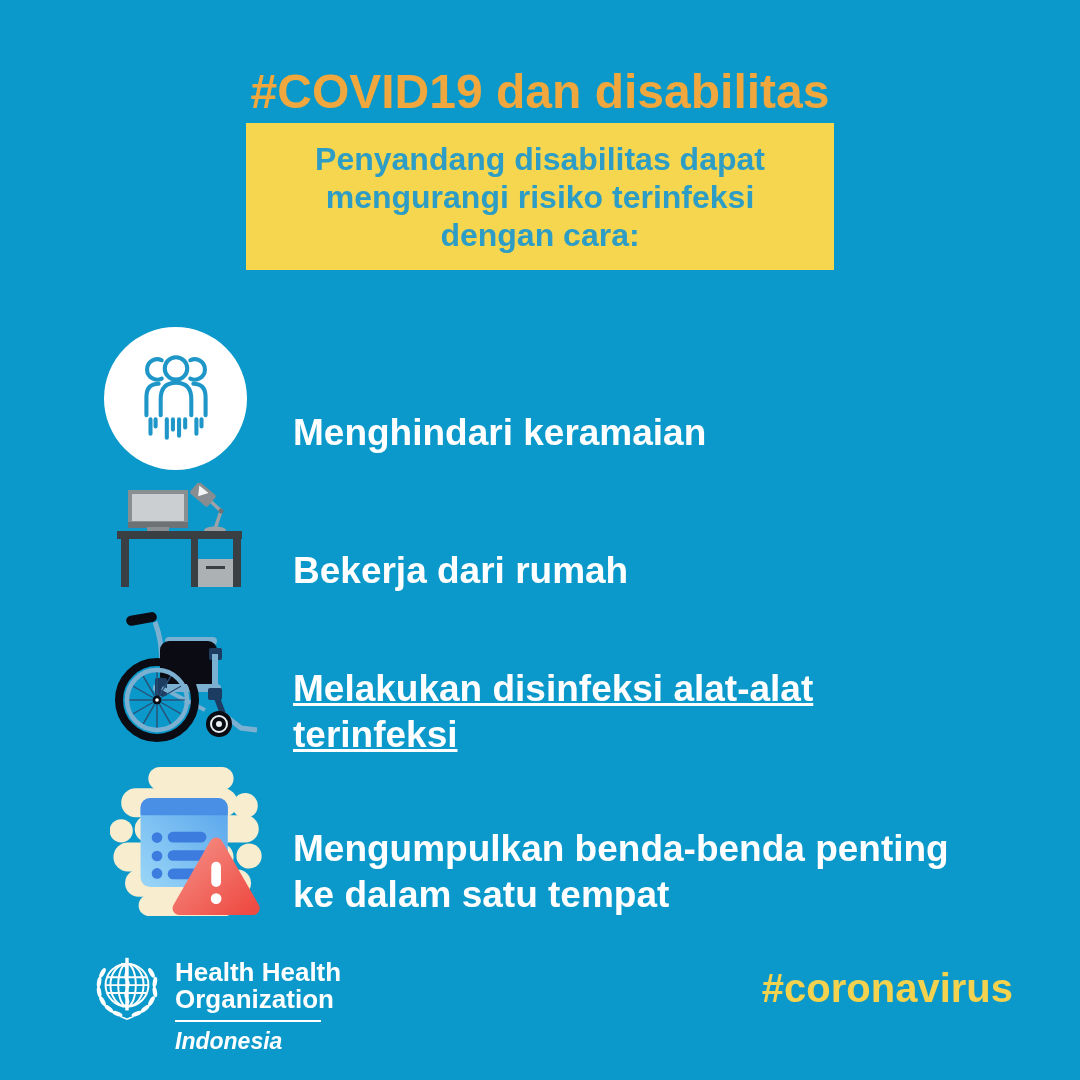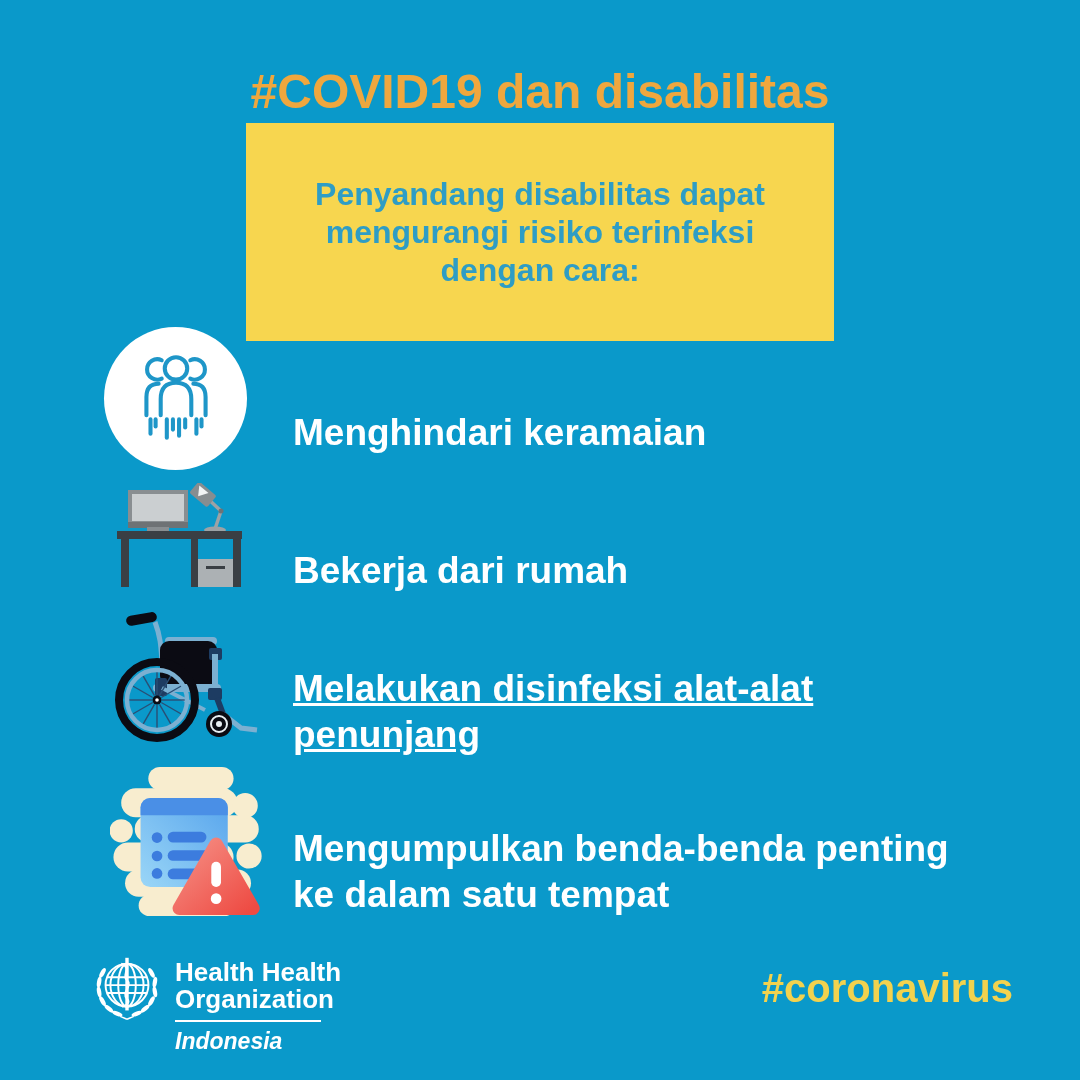--- a/index.html
+++ b/index.html
@@ -11,21 +11,21 @@
     font-family:"Liberation Sans", sans-serif;
   }
   .title {
     position:absolute; top:64px; left:0; right:0;
     text-align:center;
     font-size:48px; font-weight:bold;
     color: var(--title-text, #EFA73E);
   }
   .intro-box {
     position:absolute; left:246px; top:123px;
-    width:588px; height:218px;
+    width:588px; height:147px;
     background: var(--box-bg, #F7D64F);
     display:flex; flex-direction:column;
     justify-content:center; align-items:center;
     text-align:center;
     color: var(--box-text, #2E9DC5);
     font-size:32px; font-weight:bold; line-height:38px;
   }
   .icon-wrap { position:absolute; }
   .icon-crowd-wrap {
     left:104px; top:327px; width:143px; height:143px;
@@ -156,21 +156,21 @@
           <line x1="56.3" y1="94.5" x2="77.1" y2="106.5"></line>
       </g>
       <circle cx="52" cy="92" r="38" stroke="#0B0B13" stroke-width="8" fill="none"></circle>
       <circle cx="52" cy="92" r="30" stroke="#7CB0D1" stroke-width="4.5" fill="none"></circle>
       <circle cx="52" cy="92" r="4.5" fill="#0B0B13"></circle>
       <circle cx="52" cy="92" r="1.8" fill="#ffffff"></circle>
     </svg>
   </div>
   <div class="item-text item-text-3">
     <div>Melakukan disinfeksi alat-alat</div>
-    <div>penunjang</div>
+    <div>terinfeksi</div>
   </div>
 
   <div class="icon-wrap icon-items-wrap">
     <svg width="158" height="155" viewBox="0 0 160 160">
       <defs>
         <linearGradient id="cardg" x1="0" y1="1" x2="1" y2="0">
           <stop offset="0" stop-color="#9AD6F7"></stop>
             <stop offset="1" stop-color="#57A4EC"></stop>
         </linearGradient>
         <linearGradient id="trig" x1="0" y1="0" x2="1" y2="1">

